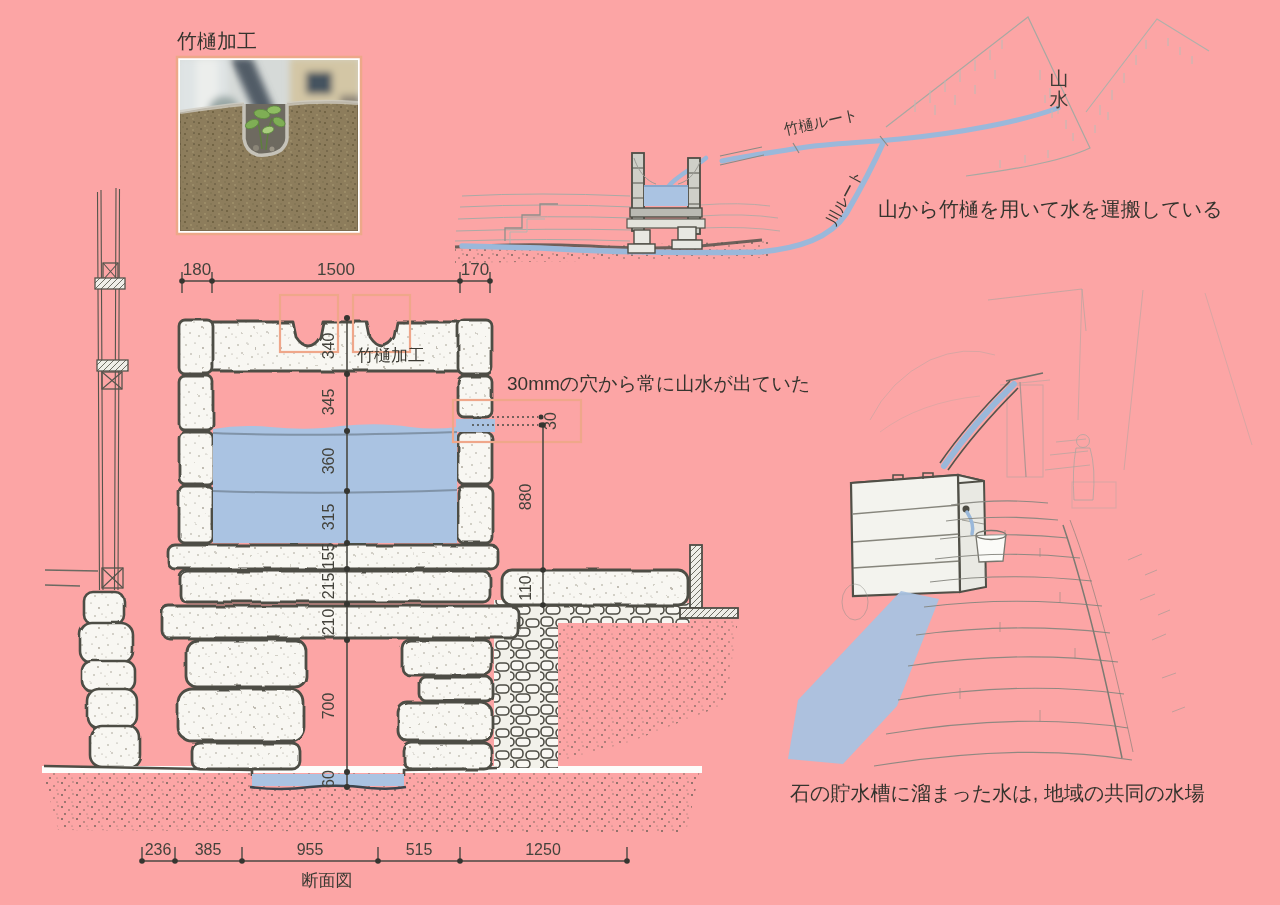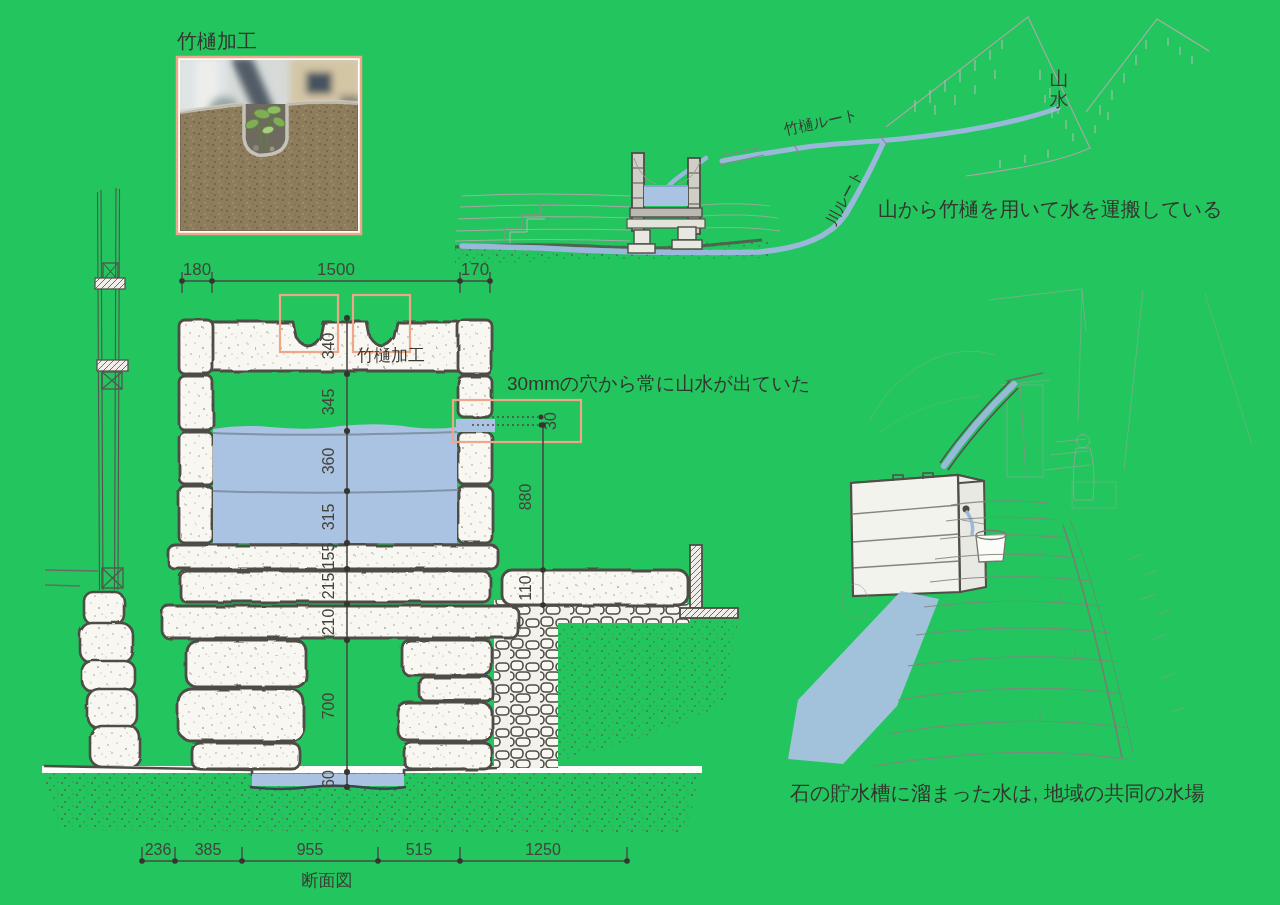--- a/index.html
+++ b/index.html
@@ -1,16 +1,16 @@
 <!DOCTYPE html>
 <html><head>
 <meta charset="utf-8">
 <style>
   html,body{margin:0;padding:0;background:#ffffff;}
-  .stage{position:relative;width:1280px;height:905px;background:#22c55e;overflow:hidden;
+  .stage{position:relative;width:1280px;height:905px;background:#fca5a5;overflow:hidden;
          font-family:"Liberation Sans","DejaVu Sans",sans-serif;}
   svg{position:absolute;left:0;top:0;}
   text{fill:#3d3c36;}
   .dim{font-size:16px;fill:#44433c;}
   .dimtop{font-size:17px;fill:#44433c;}
   .jp{font-size:17px;fill:#3b3a33;}
   .cap{font-size:20px;fill:#35342e;}
   .note{font-size:19px;fill:#35342e;}
   .rlabel{font-size:15px;fill:#3b3a33;}
 </style>

